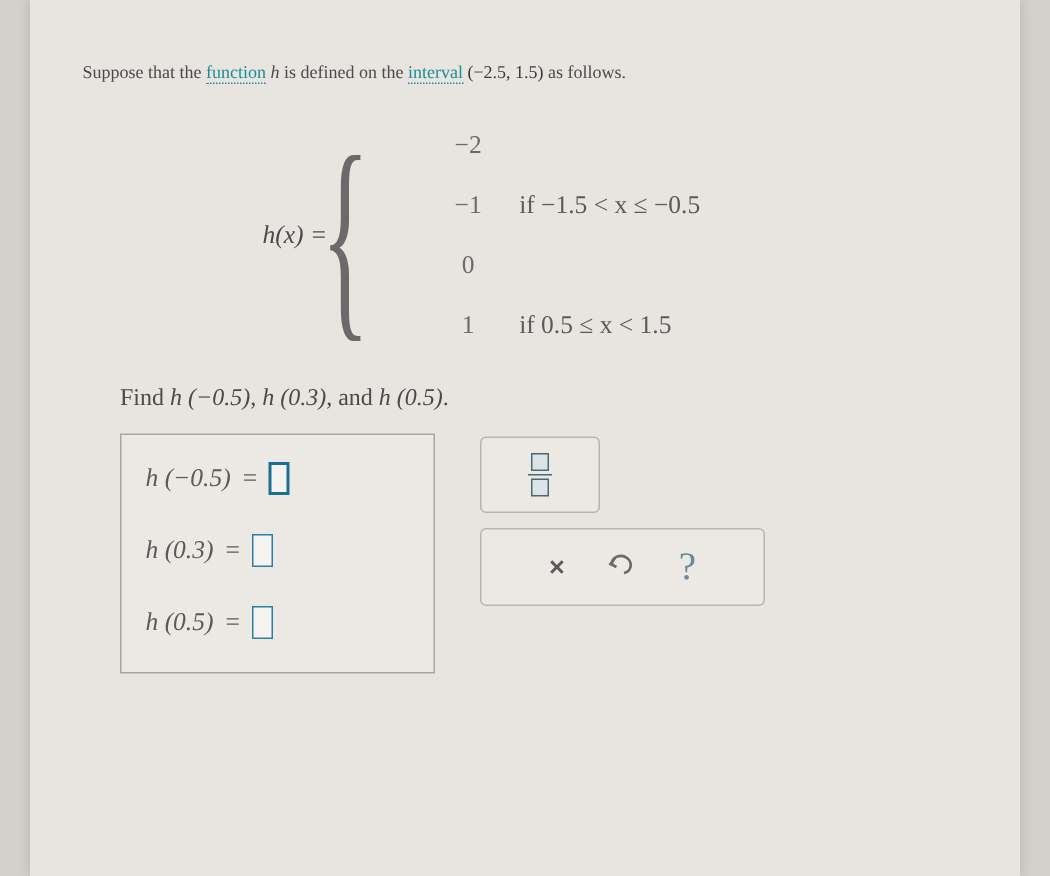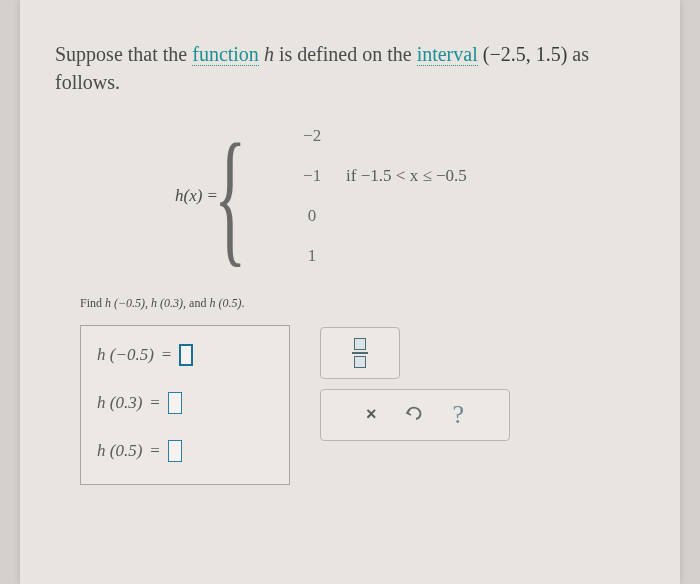--- a/index.html
+++ b/index.html
@@ -36,21 +36,21 @@
     .top-tab svg { width: 14px; height: 10px; }
     .top-accent {
       position: absolute;
       top: 0;
       left: 20px;
       width: 70px;
       height: 5px;
       background: #1fb5b5;
     }
     .intro {
-      font-size: 20px;
+      font-size: 12px;
       color: #4a4a4a;
       margin-bottom: 30px;
       line-height: 1.4;
     }
     .link-term {
       color: #1a8f95;
       border-bottom: 1px dotted #1a8f95;
     }
     .fn-var { font-style: italic; }
     .interval { color: #3a3a3a; }
@@ -80,21 +80,21 @@
     }
     .pieces { display: flex; flex-direction: column; gap: 20px; }
     .piece-row { display: flex; align-items: center; }
     .piece-val {
       width: 40px;
       text-align: center;
       color: #6a6a6a;
     }
     .piece-cond { margin-left: 14px; color: #5a5a5a; }
     .find-line {
-      font-size: 12px;
+      font-size: 16px;
       color: #4a4a4a;
       margin: 10px 0 14px 25px;
     }
     .bottom-area {
       display: flex;
       align-items: flex-start;
       gap: 30px;
       margin-left: 25px;
     }
     .answers-box {
@@ -202,20 +202,21 @@
       </div>
       <div class="piece-row">
         <span class="piece-val">−1</span>
         <span class="piece-cond">if −1.5 &lt; x ≤ −0.5</span>
       </div>
       <div class="piece-row">
         <span class="piece-val">0</span>
       </div>
       <div class="piece-row">
         <span class="piece-val">1</span>
+        <span class="piece-cond">if 0.5 ≤ x &lt; 1.5</span>
       </div>
     </div>
   </div>
 
   <p class="find-line">
     <span>Find </span><span class="fn-var">h (−0.5)</span><span>, </span><span class="fn-var">h (0.3)</span><span>, and </span><span class="fn-var">h (0.5)</span><span>.</span>
   </p>
 
   <div class="bottom-area">
 

